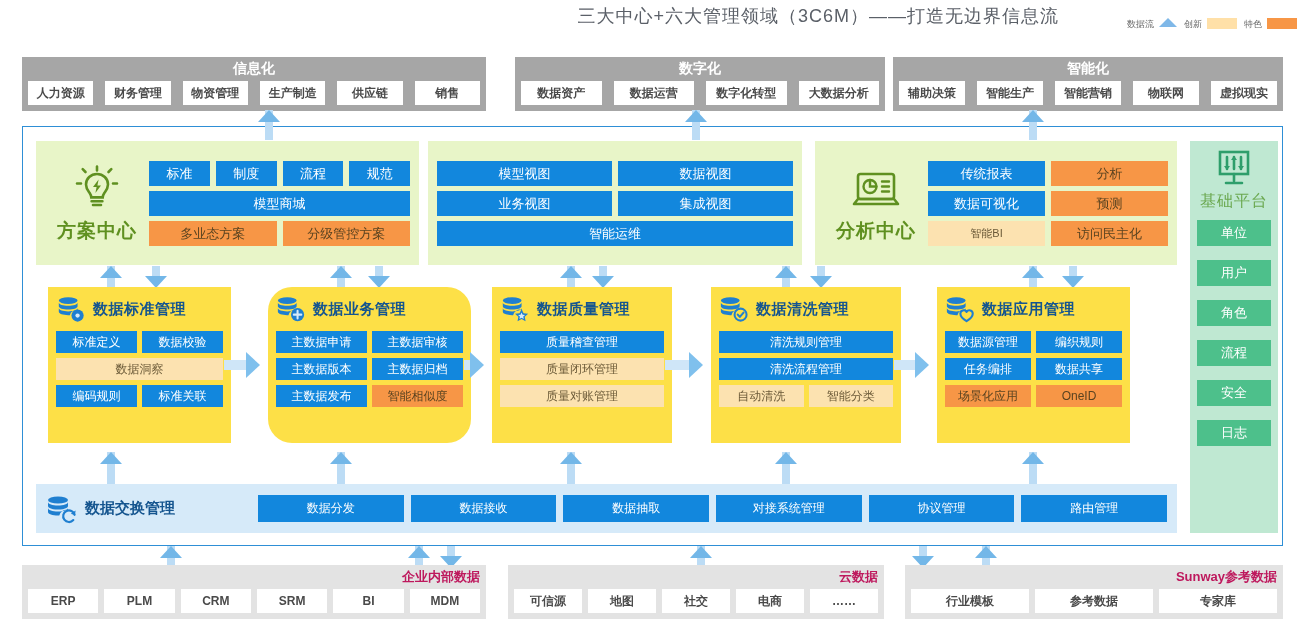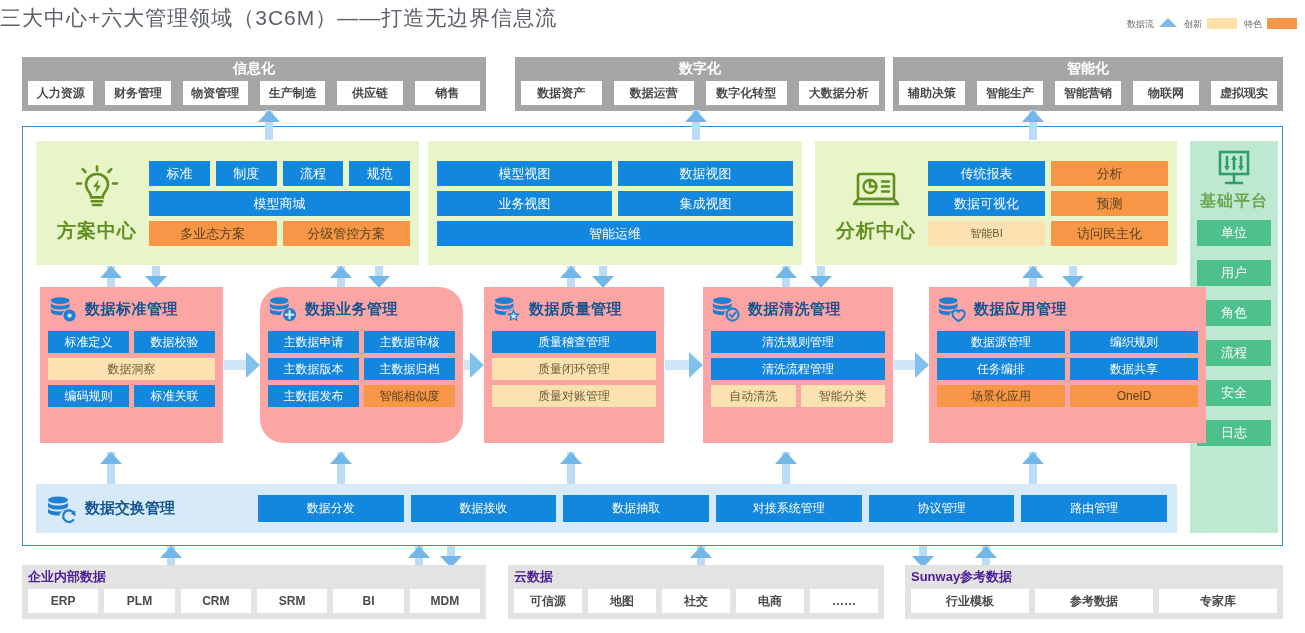--- a/index.html
+++ b/index.html
@@ -5,22 +5,22 @@
   html,body{margin:0;padding:0;}
   body{
     width:1305px;height:633px;
     background:#ffffff;
     font-family:"Liberation Sans","DejaVu Sans",sans-serif;
     overflow:hidden;
     position:relative;
   }
   
   .title{
-    position:absolute;left:0;top:4px;width:1059px;text-align:left;
-    font-size:21px;color:#5b6068;letter-spacing:1px;font-weight:400;
+    position:absolute;left:0;top:4px;width:1059px;text-align:right;
+    font-size:18px;color:#5b6068;letter-spacing:1px;font-weight:400;
   }
   
   .legend{
     position:absolute;right:8px;top:18px;
     display:flex;align-items:center;gap:7px;font-size:9px;color:#666;
   }
   .legend .lg{display:flex;align-items:flex-start;gap:5px;}
   .lg-arrow{
     width:0;height:0;border-left:9px solid transparent;border-right:9px solid transparent;
     border-bottom:9px solid #7fb8e8;
@@ -76,37 +76,38 @@
   .b-blue{background:#1287dd;color:#fff;}
   .b-orange{background:#f79646;color:#5a4320;}
   .b-cream{background:#fce2b0;color:#6b5a38;font-size:11px;}
 
   
   #base-platform{
     position:absolute;left:1190px;top:141px;width:88px;height:392px;
     background:#bfe8d2;box-sizing:border-box;padding:8px 7px;
     display:flex;flex-direction:column;align-items:center;
   }
-  .bp-name{font-size:16px;font-weight:bold;color:#6aa84f;margin-top:2px;letter-spacing:1px;}
+  .bp-name{font-size:16px;font-weight:normal;color:#6aa84f;margin-top:2px;letter-spacing:1px;}
   .bp-items{margin-top:8px;width:100%;display:flex;flex-direction:column;gap:14px;flex:1;justify-content:flex-start;}
   .bp-item{
     background:#4dc08b;color:#ffffff;font-size:13px;text-align:center;
     padding:5px 0;line-height:16px;
   }
 
   
   .mod{
-    position:absolute;top:287px;background:#fca5a5;box-sizing:border-box;
+    position:absolute;top:287px;background:#fde047;box-sizing:border-box;
     padding:7px 8px;
+    margin-left:8px;
   }
   #mod-standard{left:40px;width:183px;height:156px;}
   #mod-business{left:260px;width:203px;height:156px;border-radius:24px;}
   #mod-quality{left:484px;width:180px;height:156px;}
   #mod-clean{left:703px;width:190px;height:156px;}
-  #mod-app{left:929px;width:277px;height:156px;padding-left:8px;}
+  #mod-app{left:929px;width:193px;height:156px;padding-left:8px;}
   .mod-head{display:flex;align-items:center;gap:7px;margin-bottom:7px;height:30px;}
   .mod-title{font-size:15px;font-weight:bold;color:#15558f;white-space:nowrap;letter-spacing:0.5px;}
   .mod-grid{display:flex;flex-direction:column;gap:5px;}
   .mrow{display:flex;gap:5px;}
   .mbox{
     flex:1;text-align:center;font-size:12px;padding:4px 2px;line-height:14px;
     white-space:nowrap;box-sizing:border-box;
   }
 
   
@@ -120,21 +121,21 @@
   .ex-box{
     flex:1;background:#1287dd;color:#fff;text-align:center;font-size:12px;
     padding:6px 2px;line-height:15px;white-space:nowrap;
   }
 
   
   #src-internal{left:22px;top:565px;width:464px;}
   #src-cloud{left:508px;top:565px;width:376px;}
   #src-sunway{left:905px;top:565px;width:378px;}
   .src-band{position:absolute;background:#e3e3e3;padding:3px 6px 6px 6px;box-sizing:border-box;}
-  .src-title{text-align:left;color:#4c1d95;font-size:13px;font-weight:bold;line-height:17px;margin-bottom:4px;}
+  .src-title{text-align:right;color:#be185d;font-size:13px;font-weight:bold;line-height:17px;margin-bottom:4px;}
   .src-row{display:flex;gap:6px;}
   .src-cell{
     flex:1;background:#ffffff;color:#4a4a4a;font-size:12px;font-weight:bold;
     text-align:center;padding:5px 2px;line-height:14px;white-space:nowrap;
   }
 
   
   .up-arrow{position:absolute;width:22px;}
   .up-arrow .shaft{position:absolute;left:7px;width:8px;background:#bcdcf5;}
   .up-arrow .head{

